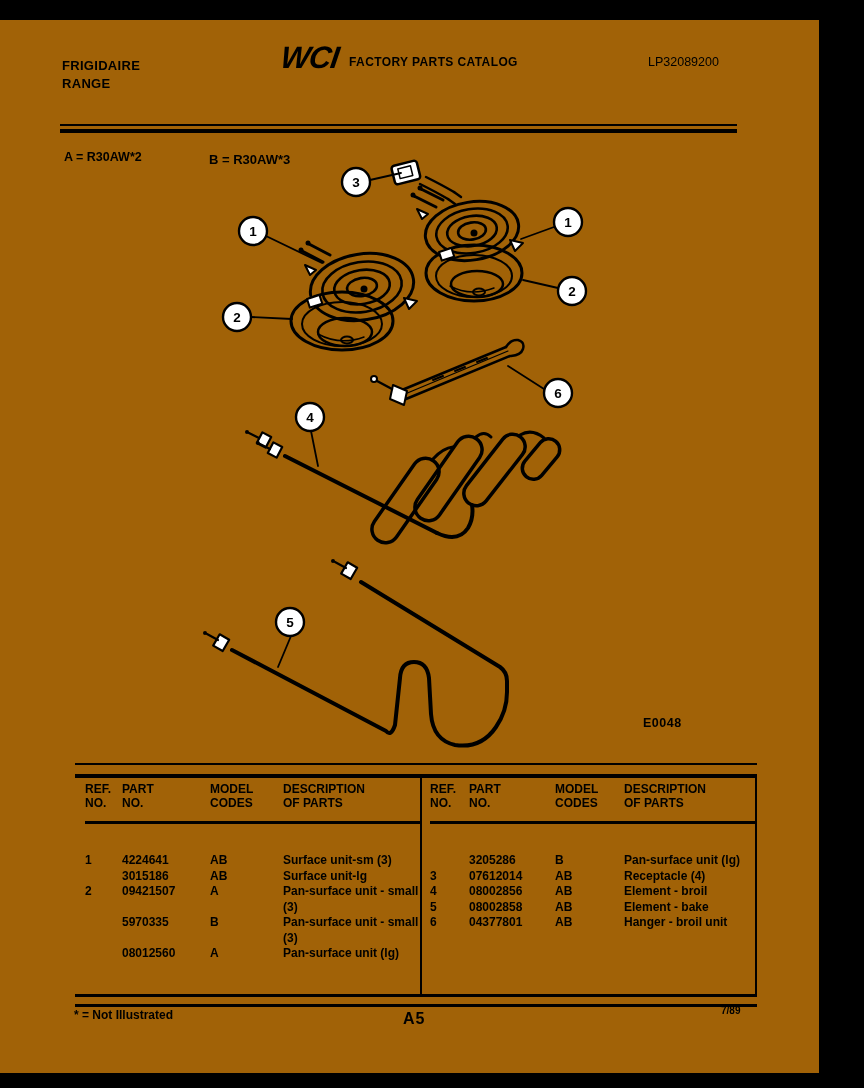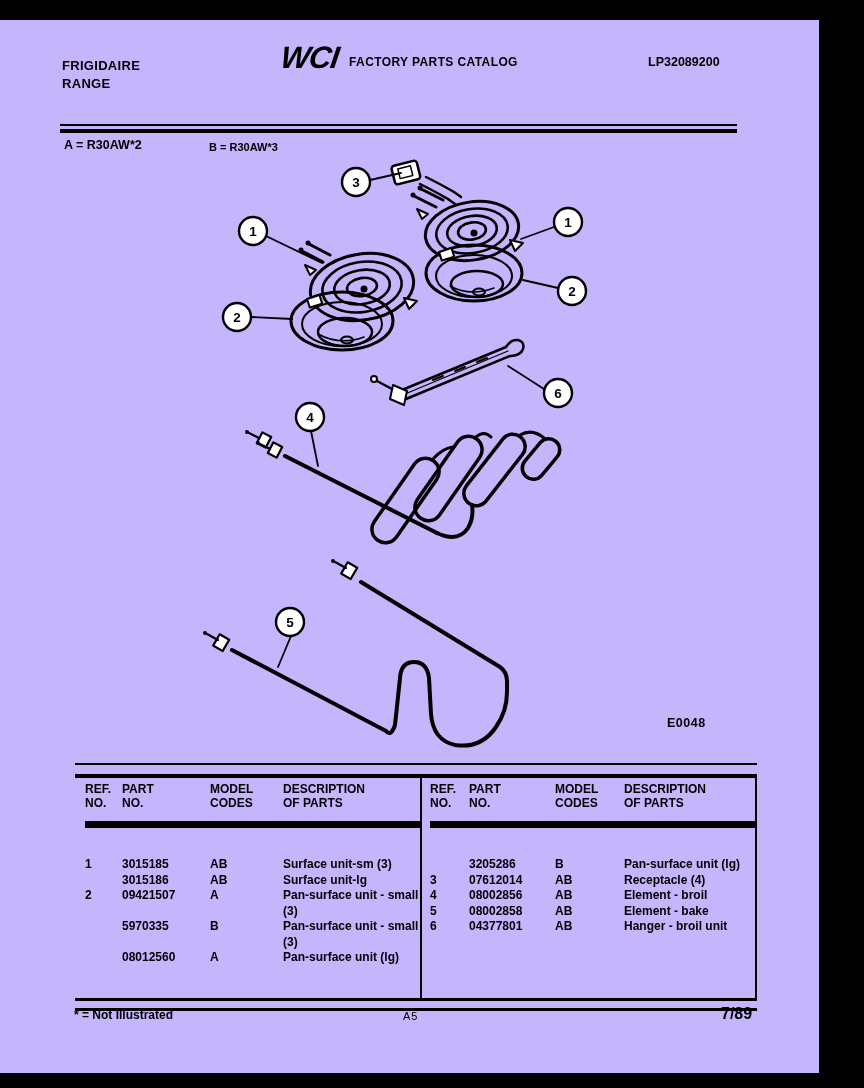--- a/index.html
+++ b/index.html
@@ -1,57 +1,57 @@
 <!DOCTYPE html>
 <html><head>
 <meta charset="utf-8">
 <style>
   html,body{margin:0;padding:0;background:#888;}
-  .page{position:relative;width:864px;height:1088px;background:#c4b5fd;overflow:hidden;
+  .page{position:relative;width:864px;height:1088px;background:#a16207;overflow:hidden;
         font-family:"Liberation Sans",sans-serif;color:#000;}
   .abs{position:absolute;}
   
   .bar{background:#000;position:absolute;}
   .bar-top{left:0;top:0;width:864px;height:20px;}
   .bar-right{left:819px;top:0;width:45px;height:1088px;}
   .bar-bottom{left:0;top:1073px;width:864px;height:15px;}
   
   .brand{left:62px;top:57px;font-size:13px;font-weight:700;line-height:18px;letter-spacing:.3px;}
   .logo{left:281px;top:40px;font-size:31px;font-weight:700;font-style:italic;transform:skewX(-8deg);letter-spacing:-1px;}
   .catalog-title{left:349px;top:55px;font-size:12px;font-weight:700;letter-spacing:.4px;}
-  .pubnum{left:648px;top:55px;font-size:12.5px;font-weight:700;}
+  .pubnum{left:648px;top:55px;font-size:12.5px;font-weight:400;}
   .hr-thin{left:60px;top:124px;width:677px;height:2px;background:#000;}
   .hr-thick{left:60px;top:129px;width:677px;height:4px;background:#000;}
-  .model-a{left:64px;top:138px;font-size:12.5px;font-weight:700;}
-  .model-b{left:209px;top:141px;font-size:11px;font-weight:700;}
-  .figure-code{left:656px;top:716px;font-size:12.5px;font-weight:700;letter-spacing:.5px;padding-left:11px;}
+  .model-a{left:64px;top:150px;font-size:12.5px;font-weight:700;}
+  .model-b{left:209px;top:152px;font-size:13px;font-weight:700;}
+  .figure-code{left:632px;top:716px;font-size:12.5px;font-weight:700;letter-spacing:.5px;padding-left:11px;}
   
   .art{left:0;top:0;width:864px;height:1088px;pointer-events:none;}
   .art text{font-family:"Liberation Sans",sans-serif;font-weight:700;font-size:13.5px;}
   
   .ptable{left:75px;top:763px;width:682px;}
   .pt-rule-a{height:2px;background:#000;}
   .pt-rule-b{height:4px;background:#000;margin-top:9px;}
   .pt-flex{display:flex;border-right:2px solid #000;}
   .pt-half{box-sizing:border-box;}
   .half-left{width:345px;padding-left:10px;}
   .half-right{width:337px;border-left:2.5px solid #000;padding-left:8px;}
-  .pt-head{display:grid;height:38px;padding-top:5px;border-bottom:7px solid #000000;
+  .pt-head{display:grid;height:38px;padding-top:5px;border-bottom:3px solid #000000;
            font-size:12px;font-weight:700;line-height:13.5px;}
   .pt-head span{white-space:pre-line;}
   .pt-rows{padding-top:29px;min-height:141px;font-size:12px;font-weight:700;line-height:15.5px;}
   .pt-row{display:grid;}
   .half-left .pt-head,.half-left .pt-row{grid-template-columns:37px 88px 73px 146px;}
   .half-right .pt-head,.half-right .pt-row{grid-template-columns:39px 86px 69px 150px;}
   .pt-rule-c{height:2.5px;background:#000;}
   .pt-rule-d{height:3px;background:#000;margin-top:7px;}
   
   .foot-note{left:74px;top:1008px;font-size:12px;font-weight:700;}
-  .page-code{left:403px;top:1010px;font-size:11px;font-weight:400;letter-spacing:1px;}
-  .date-code{left:721px;top:1005px;font-size:16px;font-weight:700;}
+  .page-code{left:403px;top:1010px;font-size:16px;font-weight:700;letter-spacing:1px;}
+  .date-code{left:721px;top:1005px;font-size:10px;font-weight:700;}
 </style>
 </head>
 <body>
 
 <div class="page">
 
   <div class="bar bar-top"></div>
   <div class="bar bar-right"></div>
   <div class="bar bar-bottom"></div>
 
@@ -226,21 +226,21 @@
           <span>PART
 NO.</span>
           <span>MODEL
 CODES</span>
           <span>DESCRIPTION
 OF PARTS</span>
         </div>
         <div class="pt-rows">
           <div class="pt-row">
             <span>1</span>
-            <span>3015185</span>
+            <span>4224641</span>
             <span>AB</span>
             <span>Surface unit-sm (3)</span>
           </div>
           <div class="pt-row">
             <span></span>
             <span>3015186</span>
             <span>AB</span>
             <span>Surface unit-lg</span>
           </div>
           <div class="pt-row">

